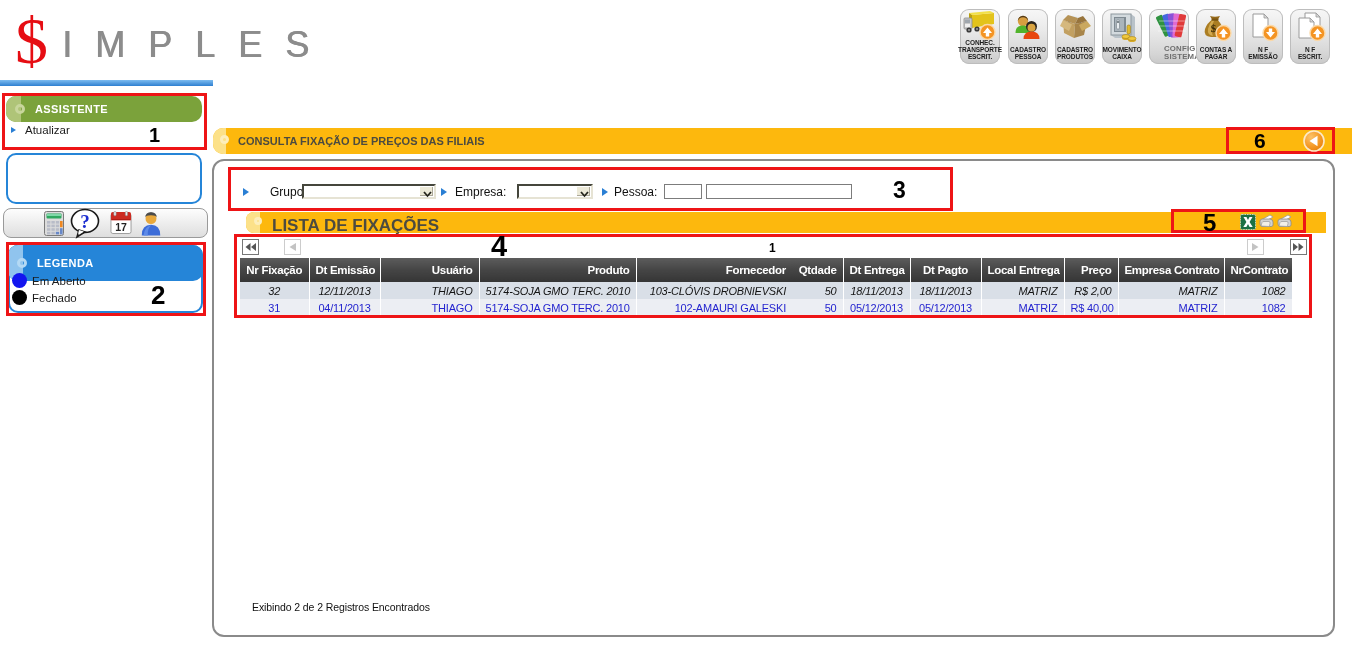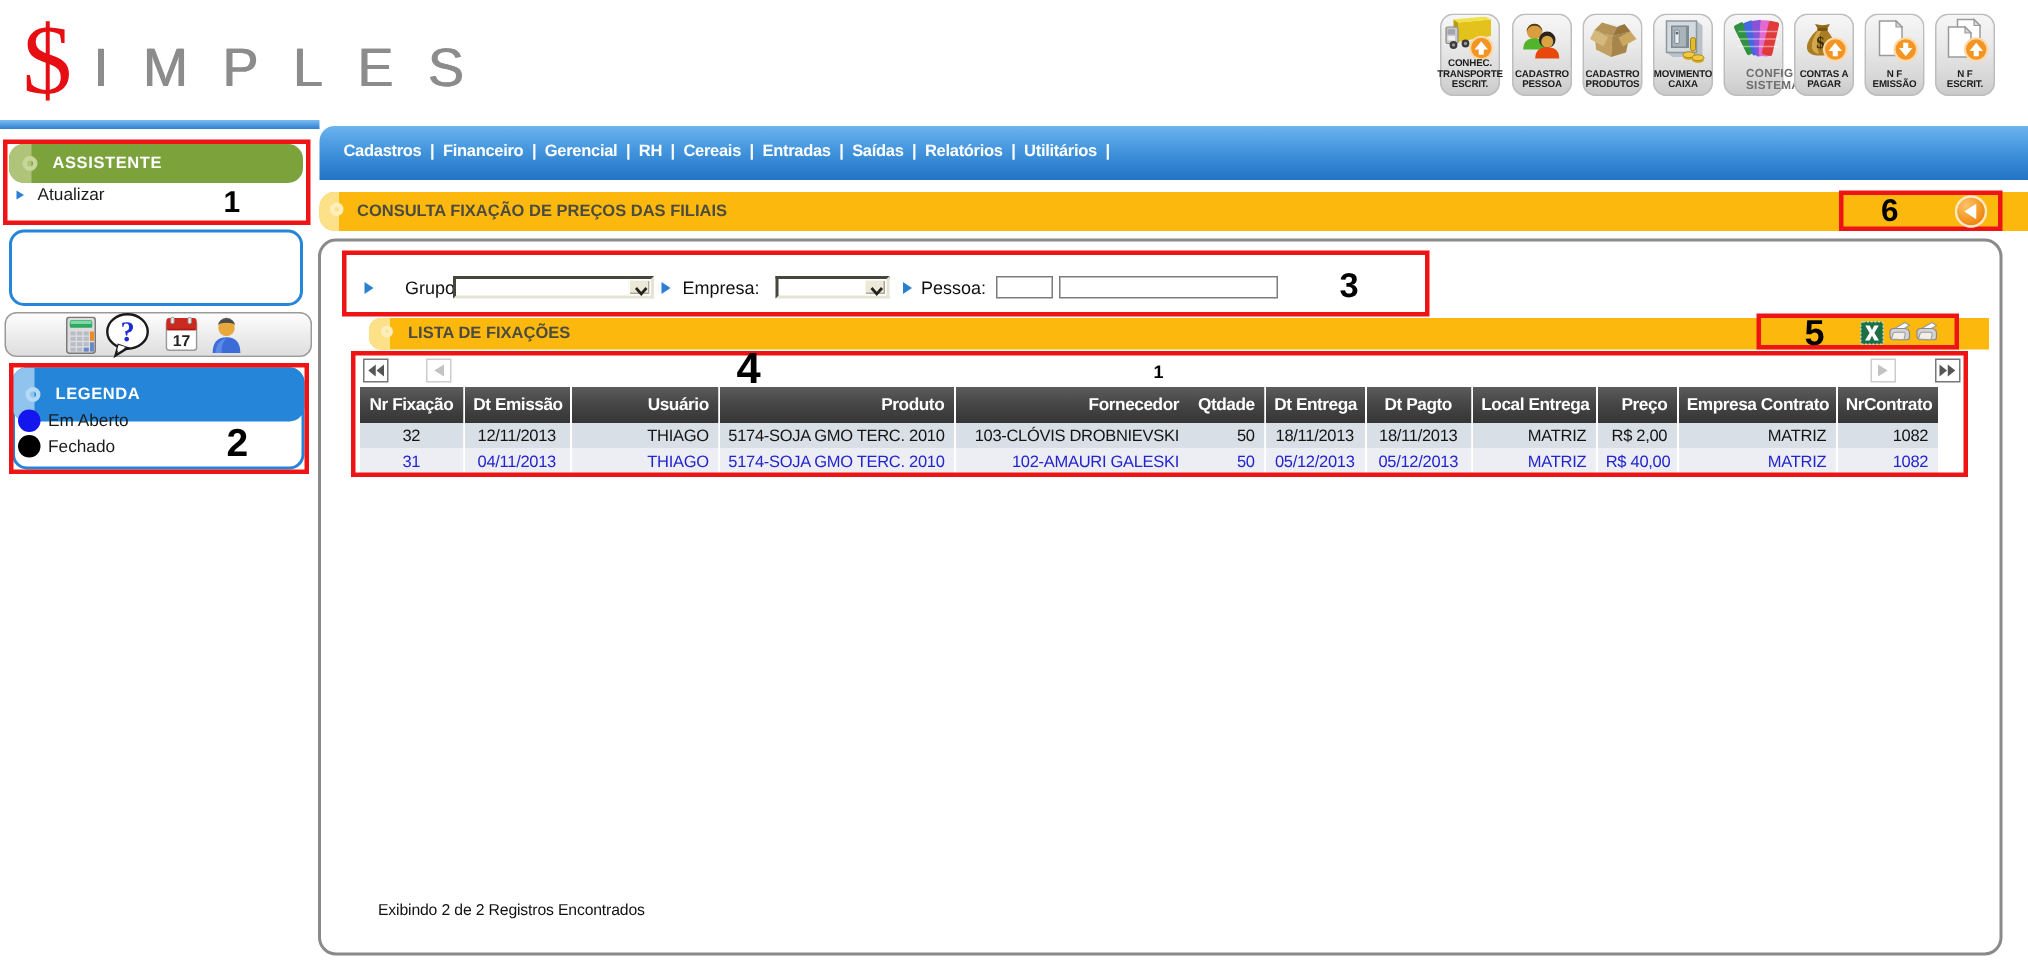--- a/index.html
+++ b/index.html
@@ -56,33 +56,33 @@
 .sel .btn { position:absolute; right:0px; top:0px; bottom:0px; width:15px; background:#ece9d8; border:1px solid #fff;
   box-shadow:-1px -1px 0 #aca899 inset; }
 .sel .btn svg { position:absolute; left:2px; top:3px; }
 .inp { position:absolute; height:15px; border:1px solid #7c7c7c; background:#fff; }
 
 
 #lista { left:246px; top:212px; width:1080px; height:21px; }
 #lista .bar { position:absolute; inset:0; background:#fdb80d; border-radius:8px 0 0 8px; }
 #lista .tab { position:absolute; left:0; top:0; bottom:0; width:14px; background:#fce189; border-radius:8px 0 0 8px; }
 #lista .ring { position:absolute; left:8px; top:5px; width:8px; height:8px; border-radius:50%; border:3px solid #fdeebb; }
-#lista .txt { position:absolute; left:26px; top:4px; font-size:11px; font-weight:bold; color:#4c4b40; }
+#lista .txt { position:absolute; left:26px; top:4px; font-size:17px; font-weight:bold; color:#4c4b40; }
 
 
 .pgbtn { position:absolute; top:239px; width:17px; height:16px; background:#fff; display:flex; align-items:center; justify-content:center; }
 .pgdark { border:1px solid #777; }
 .pglight { border:1px solid #ccc; }
 
 
 #tbl { position:absolute; left:240px; top:258px; border-collapse:collapse; table-layout:fixed; width:1052px; }
 #tbl th { background:linear-gradient(180deg,#5c5c5c 0%,#474747 45%,#353535 100%); color:#fff; font-size:11.5px; letter-spacing:-0.3px; font-weight:bold;
   height:17px; border-right:1px solid #fff; padding:6px 6px; white-space:nowrap; overflow:hidden; }
 #tbl td { font-size:11px; letter-spacing:-0.2px; height:17px; border-right:1px solid #fff; padding:0 6px; white-space:nowrap; overflow:hidden; }
-#tbl tr.r1 td { background:#d9dfe7; color:#141414; }
+#tbl tr.r1 td { background:#d9dfe7; color:#141414;font-style:italic; }
 #tbl tr.r2 td { background:#eceef3; color:#2424cf; }
 .tl { text-align:right; } .tc { text-align:center; } .tr2 { text-align:right; }
 
 #exib { left:252px; top:601px; font-size:10.5px; letter-spacing:-0.1px; color:#111; }
 </style>
 </head>
 <body>
 <div id="page">
 
   <div class="abs" id="dollar">$</div>
@@ -262,23 +262,20 @@
       <div class="ring"></div>
       <div class="txt">LEGENDA</div>
   </div>
   <div class="abs" style="left:12px; top:273px; width:15px; height:15px; border-radius:50%; background:#1316ef;"></div>
   <div class="abs" style="left:32px; top:275px; font-size:11.5px; color:#1b1b1b;">Em Aberto</div>
   <div class="abs" style="left:12px; top:290px; width:15px; height:15px; border-radius:50%; background:#000;"></div>
   <div class="abs" style="left:32px; top:292px; font-size:11.5px; color:#1b1b1b;">Fechado</div>
   <div class="redbox" style="left:6px; top:242px; width:200px; height:74px;"></div>
   <div class="bignum" style="left:151px; top:280px; font-size:26px;">2</div>
 
-  <div class="abs" id="menubar">
-    <div class="items">Cadastros&nbsp; | &nbsp;Financeiro&nbsp; | &nbsp;Gerencial&nbsp; | &nbsp;RH&nbsp; | &nbsp;Cereais&nbsp; | &nbsp;Entradas&nbsp; | &nbsp;Saídas&nbsp; | &nbsp;Relatórios&nbsp; | &nbsp;Utilitários&nbsp; |</div>
-  </div>
 
   <div class="abs" id="consulta">
     <div class="bar"></div>
       <div class="tab"></div>
       <div class="ring"></div>
     <div class="txt">CONSULTA FIXAÇÃO DE PREÇOS DAS FILIAIS</div>
   </div>
   <div class="redbox" style="left:1226px; top:127px; width:109px; height:27px;"></div>
   <div class="bignum" style="left:1254px; top:129px; font-size:21px;">6</div>
   <svg class="abs" style="left:1303px; top:130px;" width="22" height="22" viewBox="0 0 22 22">

